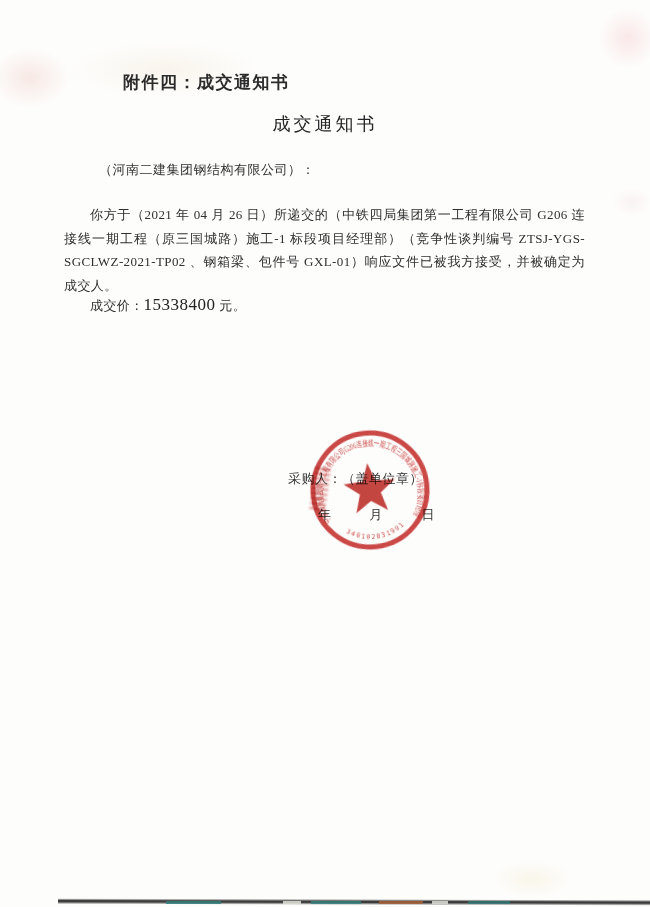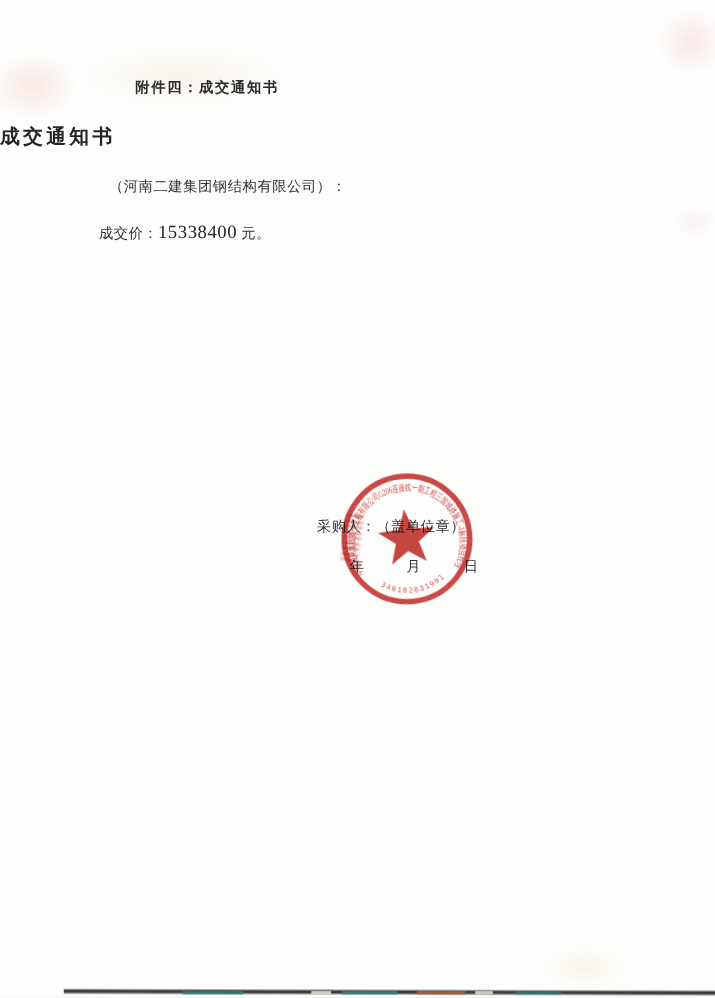--- a/index.html
+++ b/index.html
@@ -5,25 +5,25 @@
   html,body{margin:0;padding:0;background:#e9e9e9;}
   .page{
     position:relative;width:650px;height:907px;margin:0 auto;
     background:#fdfdfc;overflow:hidden;
     font-family:"Liberation Serif","DejaVu Serif",serif;
     color:#2e2e2e;
   }
   
   .attachment{
     position:absolute;left:123px;top:71px;
-    font-size:13px;font-weight:700;letter-spacing:1.5px;color:#2b2b2b;
+    font-size:17px;font-weight:700;letter-spacing:1.5px;color:#2b2b2b;
   }
   .doc-title{
     position:absolute;left:0;top:112px;width:650px;margin:0;
-    text-align:left;font-size:18px;font-weight:700;letter-spacing:3px;color:#242424;
+    text-align:center;font-size:18px;font-weight:400;letter-spacing:3px;color:#242424;
   }
   .addressee{
     position:absolute;left:99px;top:161px;
     font-size:13px;letter-spacing:.5px;color:#303030;
   }
   .body-block{
     position:absolute;left:64px;top:203px;width:521px;
     font-size:13px;line-height:23.6px;letter-spacing:.4px;
     text-align:justify;text-justify:inter-character;color:#2f2f2f;
   }
@@ -89,20 +89,21 @@
   <div class="smudge smudge-top"></div>
   <div class="smudge smudge-tr"></div>
   <div class="smudge smudge-r"></div>
   <div class="smudge smudge-b"></div>
 
   <div class="attachment">附件四：成交通知书</div>
   <h1 class="doc-title">成交通知书</h1>
   <div class="addressee">（河南二建集团钢结构有限公司）：</div>
 
   <div class="body-block">
+    <p class="para-1">你方于（2021 年 04 月 26 日）所递交的（中铁四局集团第一工程有限公司 G206 连接线一期工程（原三国城路）施工-1 标段项目经理部）（竞争性谈判编号 ZTSJ-YGS-SGCLWZ-2021-TP02 、钢箱梁、包件号 GXL-01）响应文件已被我方接受，并被确定为成交人。</p>
     <p class="price-line"><span>成交价：</span><span class="price-value">15338400</span><span> 元。</span></p>
   </div>
 
   <div class="sig-block">
     <div>采购人：（盖单位章）</div>
     <div class="date-line">
       <span class="date-y">年</span>
       <span class="date-m">月</span>
       <span class="date-d">日</span>
     </div>

